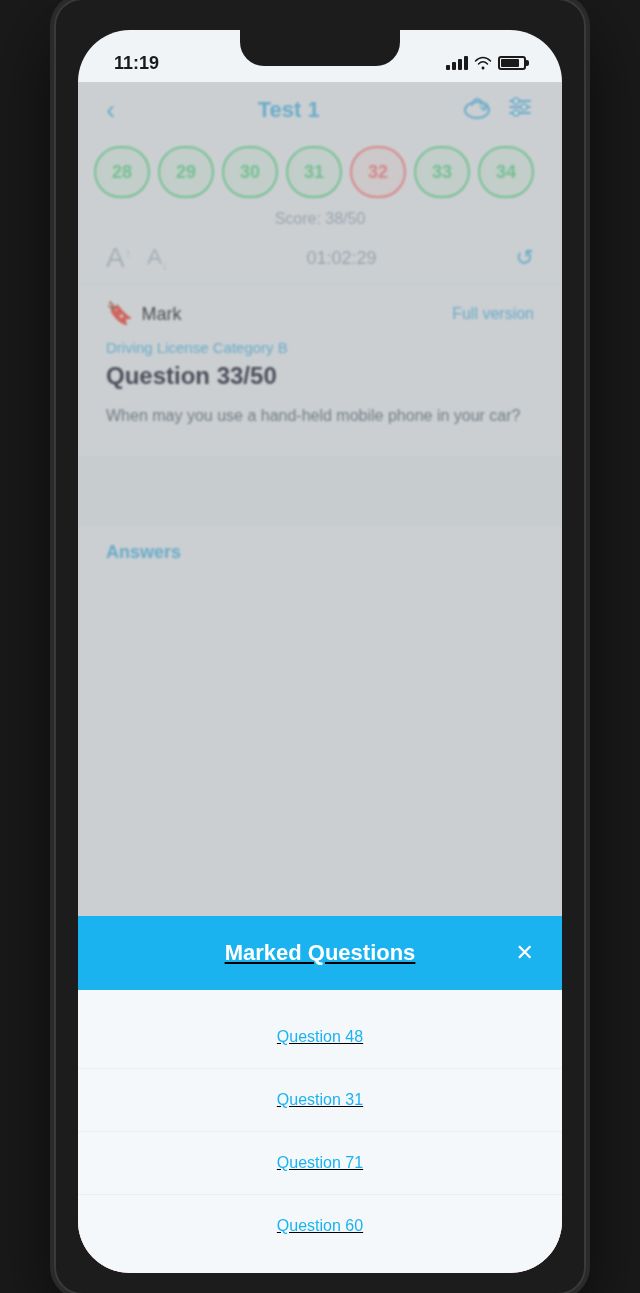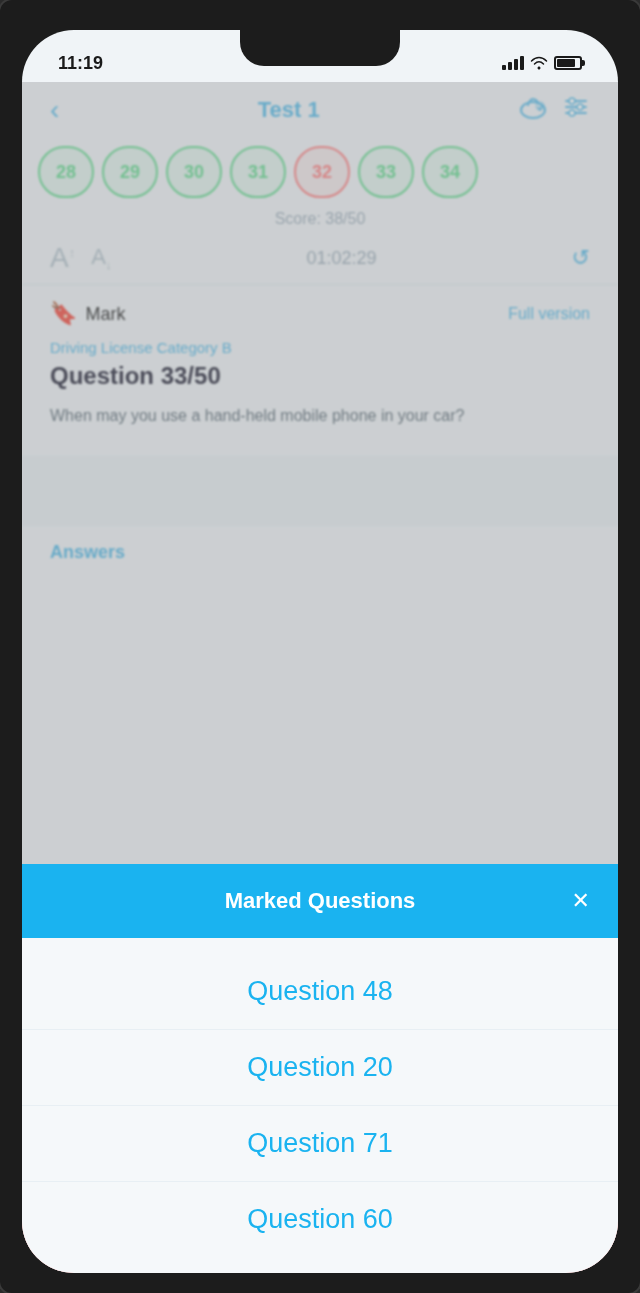--- a/index.html
+++ b/index.html
@@ -7,24 +7,24 @@
     body {
       background: #1a1a1a;
       display: flex;
       justify-content: center;
       align-items: center;
       min-height: 100vh;
       font-family: -apple-system, BlinkMacSystemFont, 'Helvetica Neue', sans-serif;
     }
 
     .phone-shell {
-      width: 640px;
+      width: 528px;
       height: 1293px;
       background: #1c1c1c;
-      border-radius: 12px;
+      border-radius: 26px;
       position: relative;
       box-shadow: 0 0 0 2px #3a3a3a, 0 0 0 6px #2a2a2a, 0 30px 80px rgba(0,0,0,0.7);
       overflow: hidden;
     }
 
     .phone-screen {
       position: absolute;
       top: 30px;
       left: 22px;
       right: 22px;
@@ -348,20 +348,21 @@
     
     .modal-panel {
       position: absolute;
       bottom: 0;
       left: 0;
       right: 0;
       background: #fca5a5;
       border-radius: 0;
       z-index: 300;
       overflow: hidden;
+      text-decoration: underline;
     }
 
     .modal-header {
       background: #1ab3f0;
       display: flex;
       align-items: center;
       justify-content: center;
       padding: 24px 28px;
       position: relative;
     }
@@ -386,21 +387,21 @@
 
     .modal-body {
       background: #f5f8fa;
       padding: 16px 0;
     }
 
     .marked-question-item {
       text-align: center;
       padding: 22px 28px;
       color: #1ab3f0;
-      font-size: 27px;
+      font-size: 16px;
       border-bottom: 1px solid #e8eff4;
       cursor: pointer;
     }
 
     .marked-question-item:last-child {
       border-bottom: none;
     }
 
     
     .home-indicator {
@@ -535,21 +536,21 @@
 
       <div class="modal-overlay"></div>
 
       <div class="modal-panel">
         <div class="modal-header">
           <span class="modal-title">Marked Questions</span>
           <span class="modal-close">✕</span>
         </div>
         <div class="modal-body">
           <div class="marked-question-item">Question 48</div>
-          <div class="marked-question-item">Question 20</div>
+          <div class="marked-question-item">Question 31</div>
           <div class="marked-question-item">Question 71</div>
           <div class="marked-question-item">Question 60</div>
         </div>
       </div>
 
     </div>
 
     <div class="home-indicator"></div>
 
   </div>

